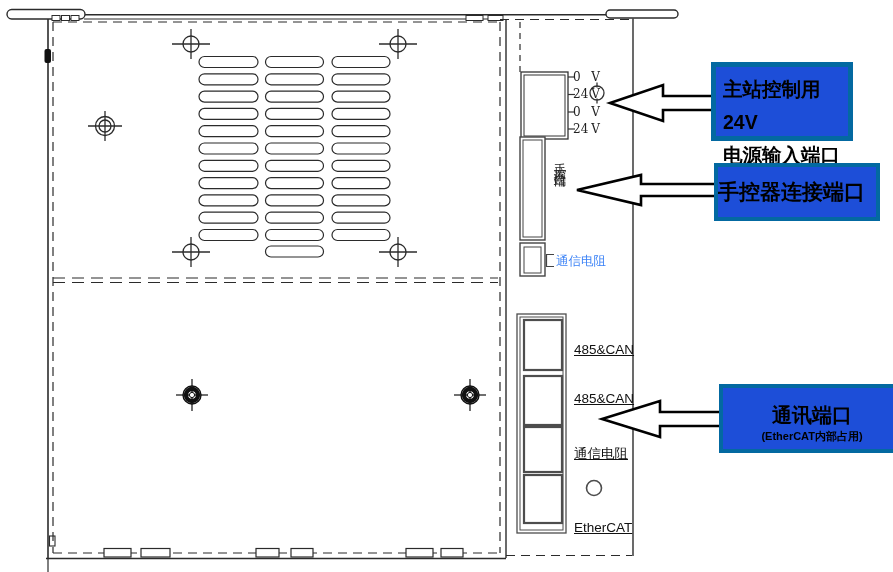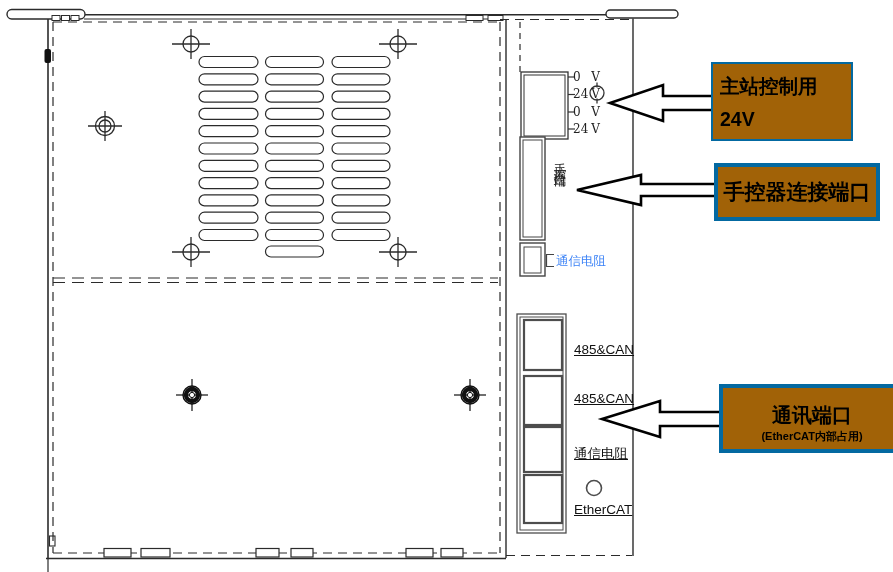--- a/index.html
+++ b/index.html
@@ -14,26 +14,26 @@
           font-family:"DejaVu Serif",serif;font-size:12px;color:#222;line-height:12px;}
   
   #hcp-label{position:absolute;left:551px;top:153px;height:90px;
              writing-mode:vertical-rl;text-orientation:upright;
              font-size:12.5px;letter-spacing:3.5px;color:#222;}
   
   #res-label{position:absolute;left:556px;top:253px;font-size:12.5px;color:#3b82f6;}
   
   .portlbl{position:absolute;left:574px;font-size:13.5px;color:#111;text-decoration:underline;}
   
-  .callout{position:absolute;background:#a16207;border:2px solid #0369a1;box-sizing:border-box;
+  .callout{position:absolute;background:#1d4ed8;border:5px solid #0369a1;box-sizing:border-box;
            font-weight:bold;color:#000;}
   #callout-power{left:711px;top:62px;width:142px;height:79px;padding:6px 4px 0 7px;
                  font-size:19.5px;line-height:33px;}
   #callout-hand{left:714px;top:163px;width:166px;height:58px;border-width:4px;
-                display:flex;align-items:center;justify-content:center;font-size:21px;}
+                display:flex;align-items:center;font-size:21px;}
   #callout-comm{left:719px;top:384px;width:186px;height:69px;border-width:4px;
                 text-align:center;padding-top:15px;}
   #callout-comm .t1{font-size:20px;line-height:24px;}
   #callout-comm .t2{font-size:11px;line-height:18px;}
 </style>
 </head>
 <body>
 
 <div id="stage">
 
@@ -213,24 +213,25 @@
       <span>V</span>
   </div>
 
   <div id="hcp-label" class="lbl">手控器端口</div>
 
   <div id="res-label" class="lbl">通信电阻</div>
 
   <div class="portlbl" style="top:342px">485&amp;CAN</div>
   <div class="portlbl" style="top:391px">485&amp;CAN</div>
   <div class="portlbl" style="top:445px">通信电阻</div>
-  <div class="portlbl" style="top:502px">EtherCAT</div>
+  <div class="portlbl" style="top:520px">EtherCAT</div>
 
   <div id="callout-power" class="callout">
     <div>主站控制用24V</div>
+    <div>电源输入端口</div>
   </div>
 
   <div id="callout-hand" class="callout">
     <span>手控器连接端口</span>
   </div>
 
   <div id="callout-comm" class="callout">
     <div class="t1">通讯端口</div>
     <div class="t2">(EtherCAT内部占用)</div>
   </div>

